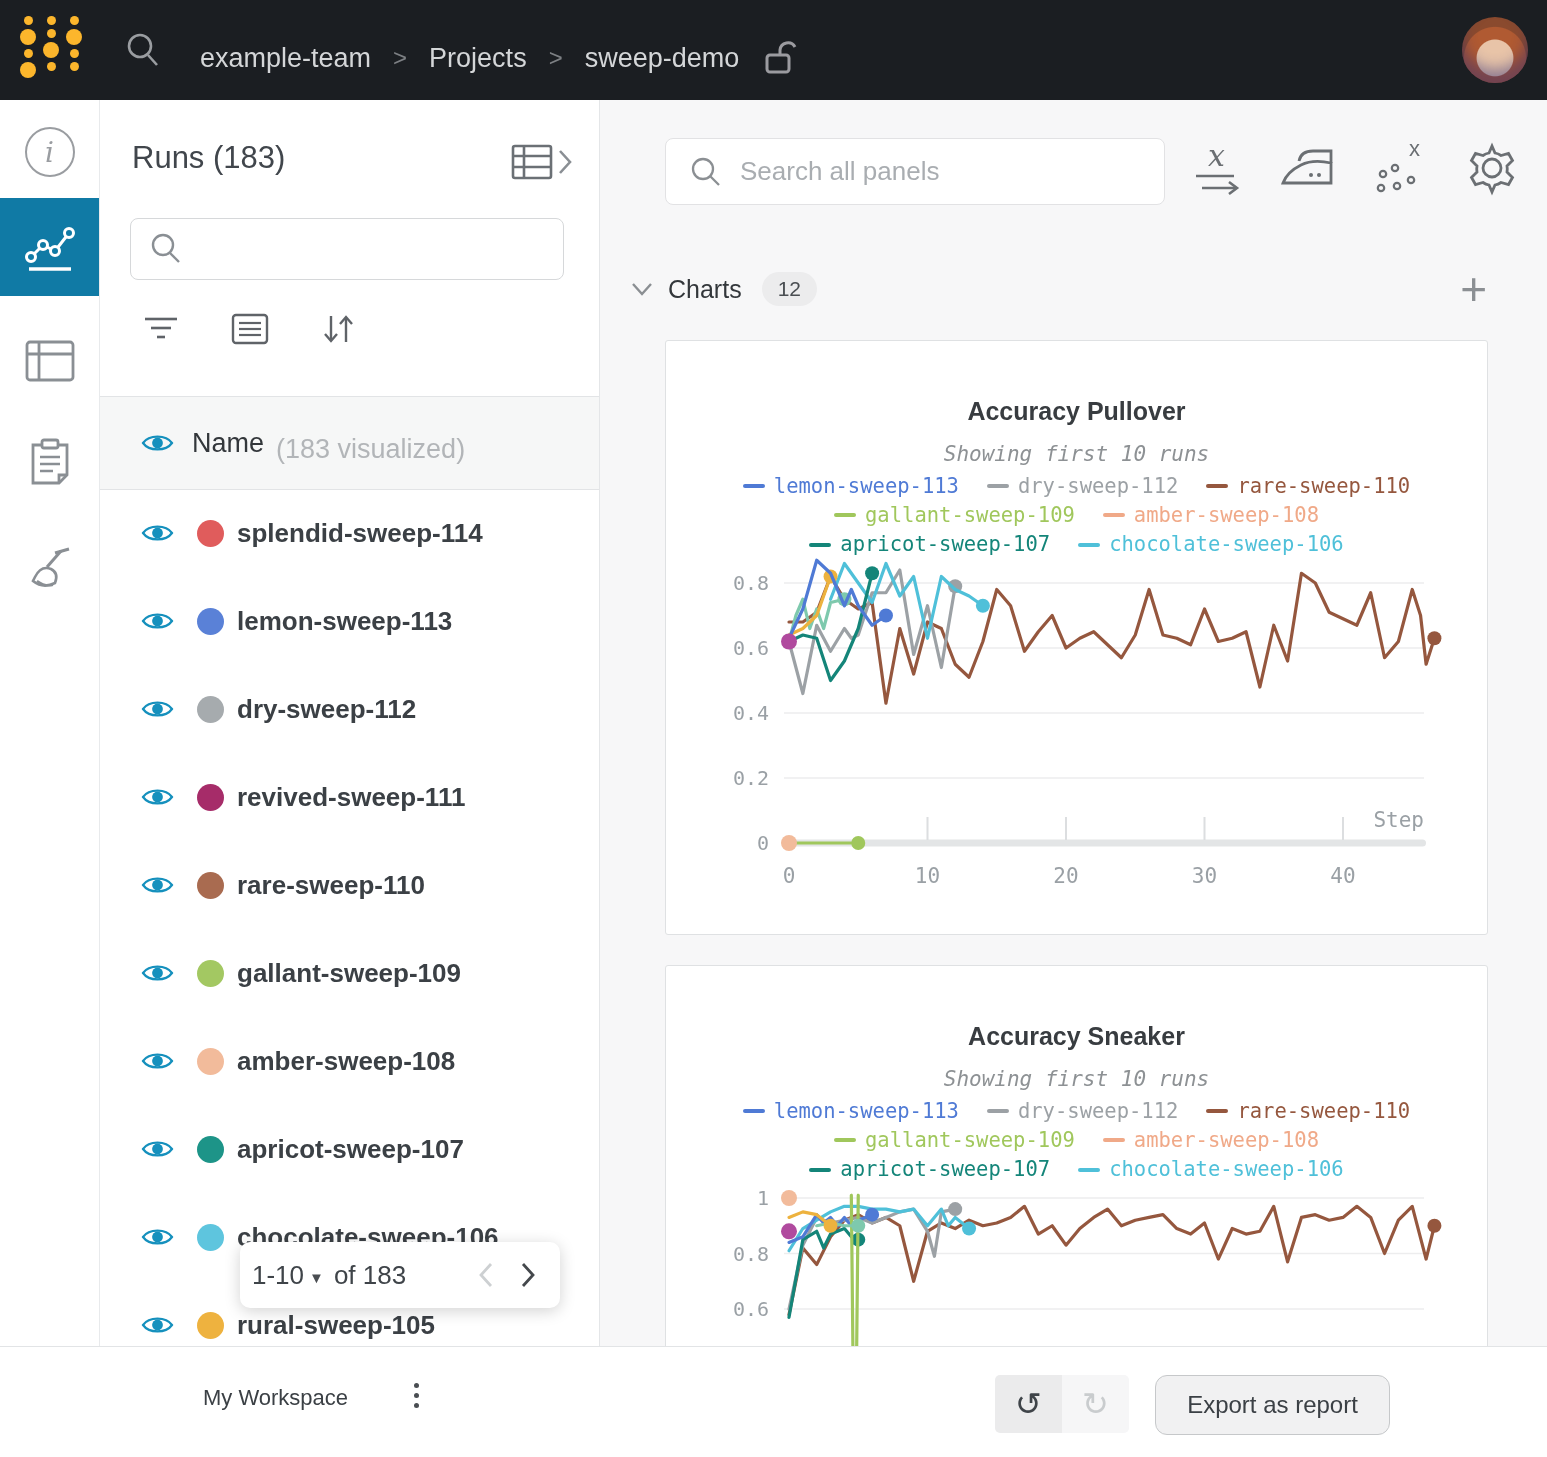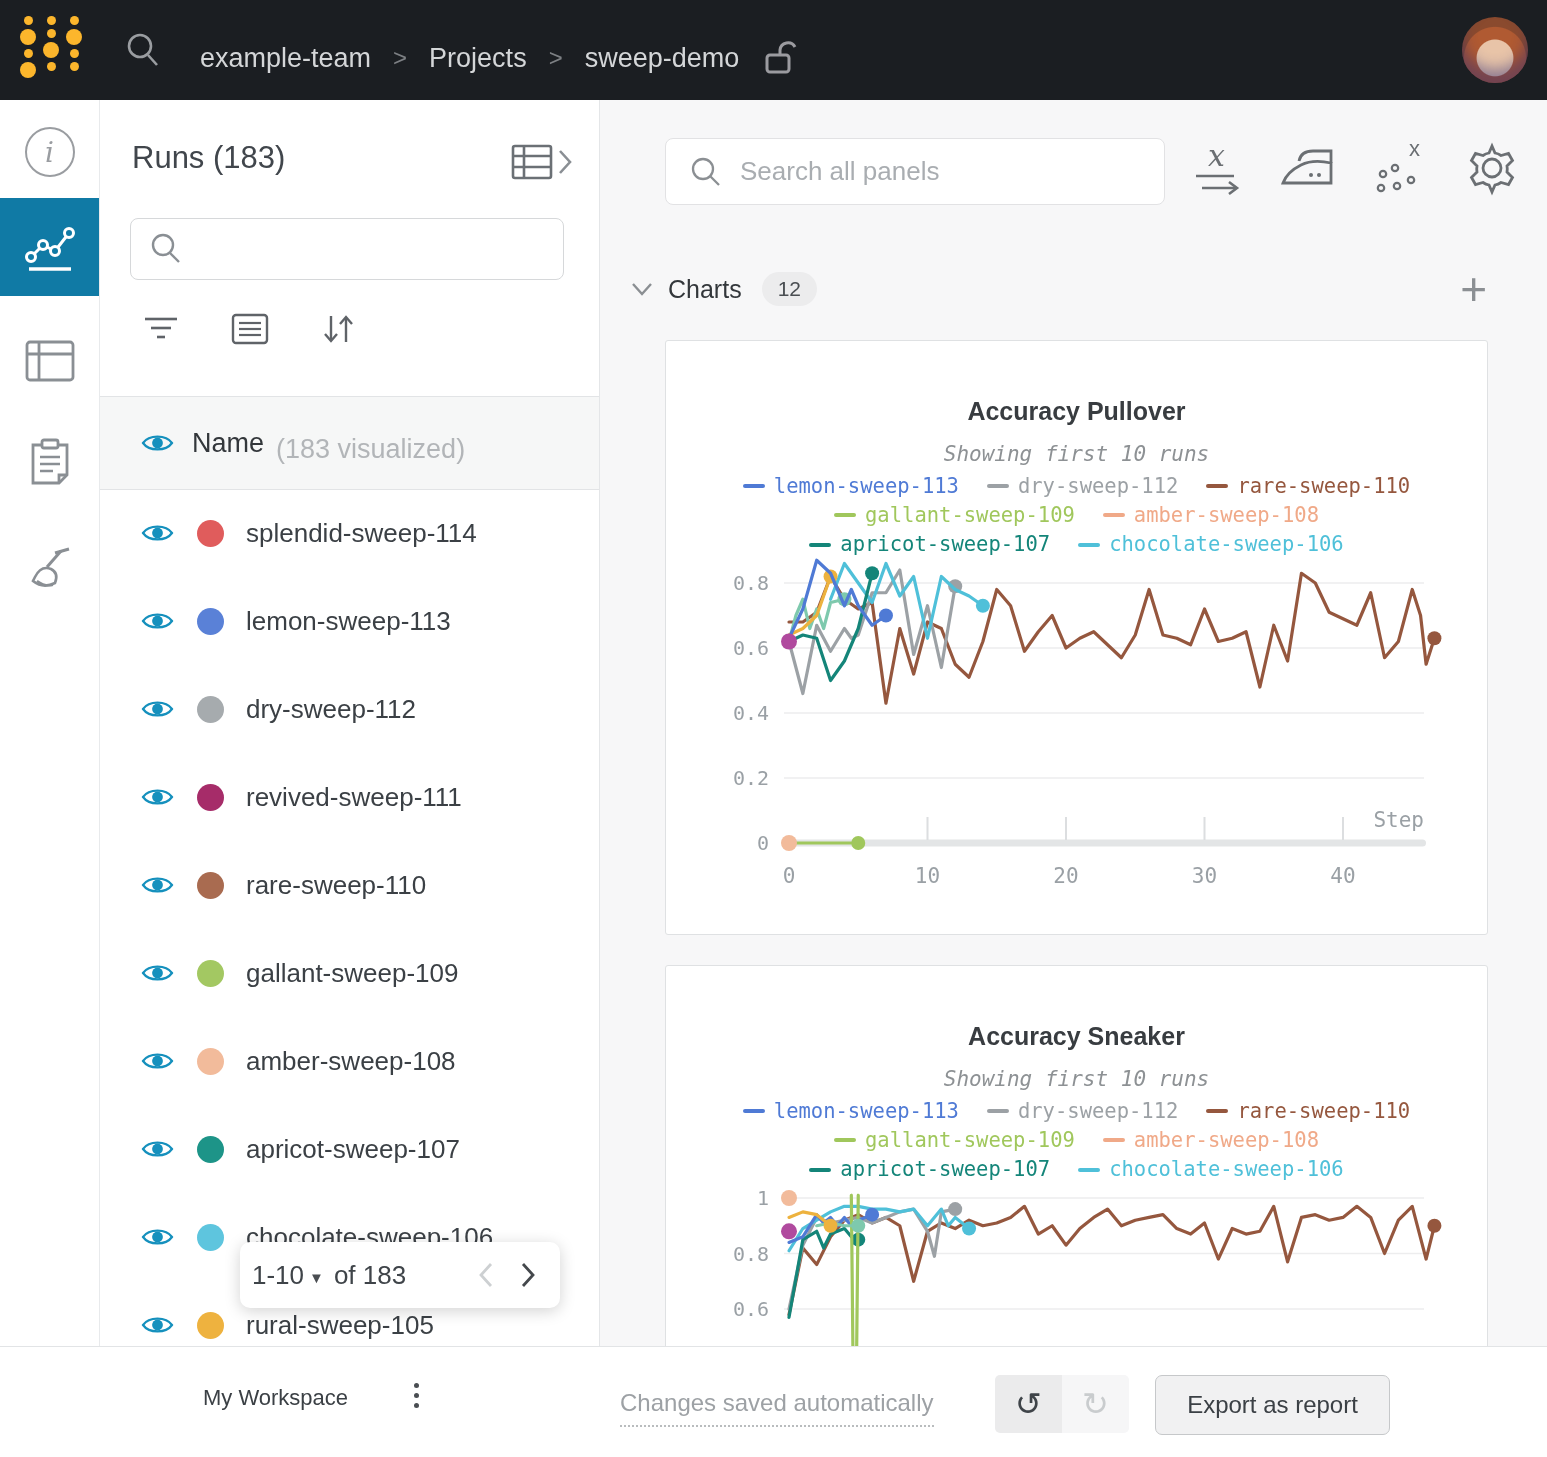--- a/index.html
+++ b/index.html
@@ -36,21 +36,21 @@
   .runs-toolbar{position:absolute;left:44px;top:212px;display:flex;gap:52px;align-items:center;}
   .name-header{position:absolute;left:0;top:296px;width:500px;height:92px;background:#f6f7f7;
                border-top:1px solid #e2e4e6;border-bottom:1px solid #e2e4e6;
                display:flex;align-items:center;}
   .name-header .lbl{font-size:27px;color:#33373b;margin-left:18px;}
   .name-header .sub{font-size:27px;color:#b2b5b8;margin-left:12px;margin-top:12px;}
   .name-header .eye,.run-row .eye{margin-left:42px;display:flex;}
   .run-list{position:absolute;left:0;top:389px;width:500px;bottom:0;overflow:hidden;}
   .run-row{height:88px;display:flex;align-items:center;}
   .run-dot{width:27px;height:27px;border-radius:50%;margin-left:23px;flex:none;}
-  .run-name{font-size:26px;color:#3b4045;margin-left:22px;white-space:nowrap;}
+  .run-name{font-size:26px;color:#3b4045;margin-left:13px;white-space:nowrap;font-weight:bold;}
   .pager{position:absolute;left:141px;top:1142px;width:320px;height:66px;background:#fff;border-radius:10px;
          box-shadow:0 3px 16px rgba(0,0,0,.18);display:flex;align-items:center;z-index:30;
          font-size:26px;color:#3f4449;}
   .pager .range{margin-left:12px;}
   .pager .caret{font-size:15px;color:#4a4e52;margin:4px 0 0 5px;}
   .pager .of{margin-left:10px;}
   .pager .nav{display:flex;gap:26px;margin-left:auto;margin-right:24px;}
   
   .main{position:absolute;left:600px;top:100px;right:0;height:1247px;background:#f7f7f8;overflow:hidden;}
   .panel-search{position:absolute;left:65px;top:38px;width:500px;height:67px;background:#fff;
@@ -81,21 +81,21 @@
   .ws-label{position:absolute;left:203px;top:38px;font-size:22px;color:#3b4045;}
   .kebab{position:absolute;left:414px;top:36px;display:flex;flex-direction:column;gap:5px;}
   .kebab i{width:5px;height:5px;border-radius:50%;background:#4a4e52;}
   .save-status{position:absolute;left:620px;top:42px;font-size:24px;color:#9da1a5;
                border-bottom:2px dotted #b9bcbe;padding-bottom:8px;}
   .undo-group{position:absolute;left:995px;top:28px;height:58px;display:flex;border-radius:5px;overflow:hidden;}
   .ubtn{width:67px;display:flex;align-items:center;justify-content:center;font-size:32px;}
   .undo{background:#ebebec;color:#3f4449;}
   .redo{background:#f6f6f7;color:#c9ccce;}
   .export-btn{position:absolute;left:1155px;top:28px;width:233px;height:58px;background:#f1f1f2;
-              border:1px solid #c6c8ca;border-radius:7px;display:flex;align-items:center;
+              border:1px solid #c6c8ca;border-radius:12px;display:flex;align-items:center;
               justify-content:center;font-size:24px;color:#3b4045;}
 </style>
 </head>
 <body>
 
 <div class="topbar">
   <div class="logo">
     <div class="col">
         <i class="d s"></i>
         <i class="d l"></i>
@@ -509,19 +509,18 @@
   </div>
 </div>
 
 <div class="bottombar">
   <span class="ws-label">My Workspace</span>
   <span class="kebab">
       <i></i>
       <i></i>
       <i></i>
     </span>
-  <span class="save-status">Changes saved automatically</span>
   <span class="undo-group">
     <span class="ubtn undo">↺</span>
     <span class="ubtn redo">↻</span>
   </span>
   <span class="export-btn">Export as report</span>
 </div>
 
 </body></html>

